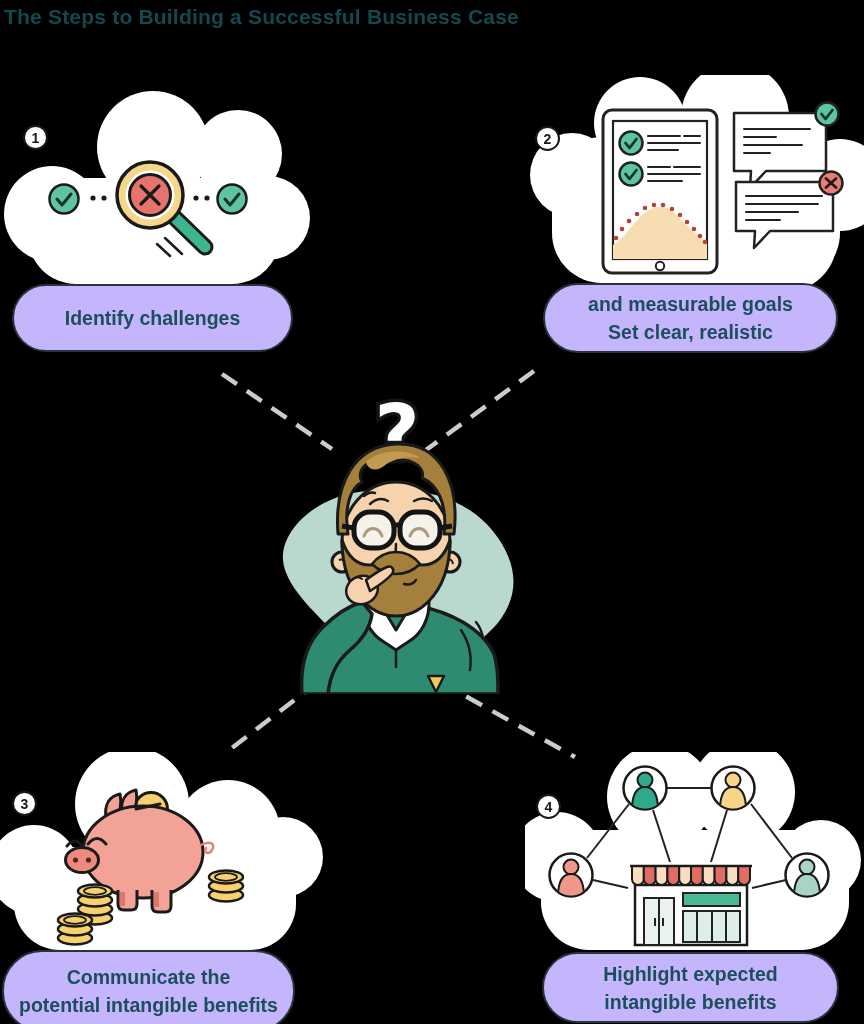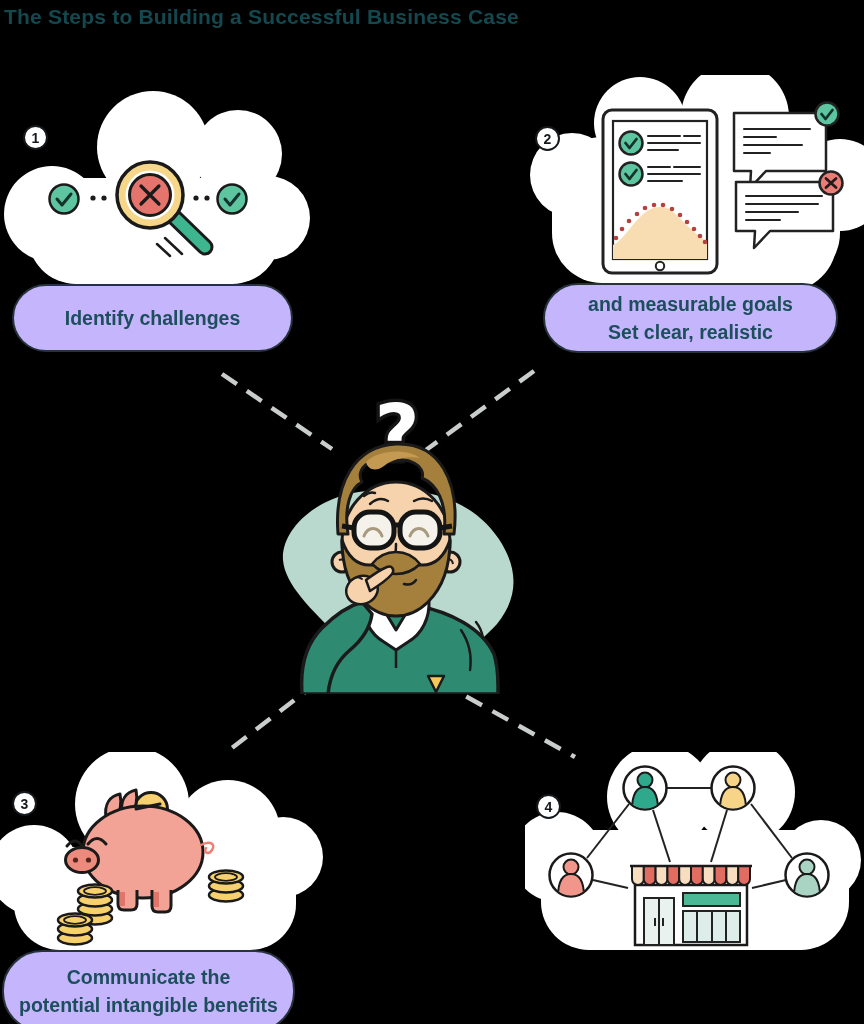--- a/index.html
+++ b/index.html
@@ -302,14 +302,18 @@
     <span>Identify challenges</span>
   </div>
   <div class="pill" style="left:543px;top:283px;width:295px;height:70px">
     <span>and measurable goals</span>
     <span>Set clear, realistic</span>
   </div>
   <div class="pill" style="left:2px;top:950px;width:293px;height:82px">
     <span>Communicate the</span>
     <span>potential intangible benefits</span>
   </div>
+  <div class="pill" style="left:542px;top:952px;width:297px;height:71px">
+    <span>Highlight expected</span>
+    <span>intangible benefits</span>
+  </div>
 
 </div>
 
 </body></html>

